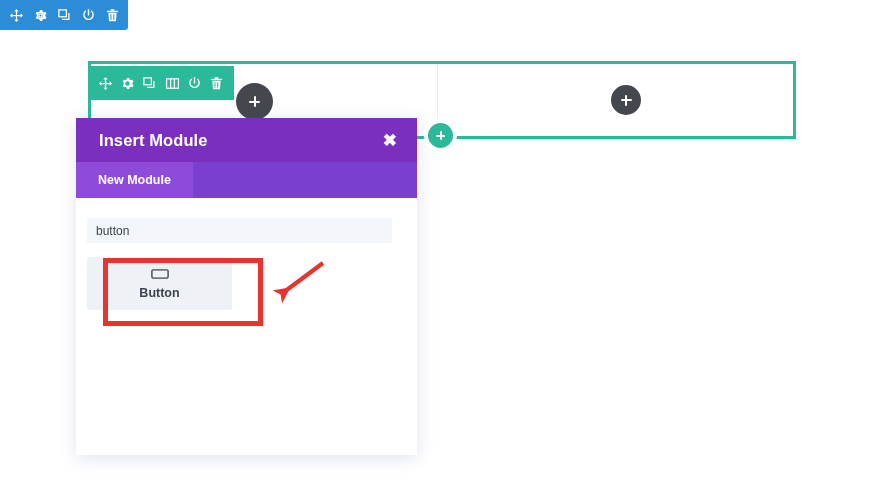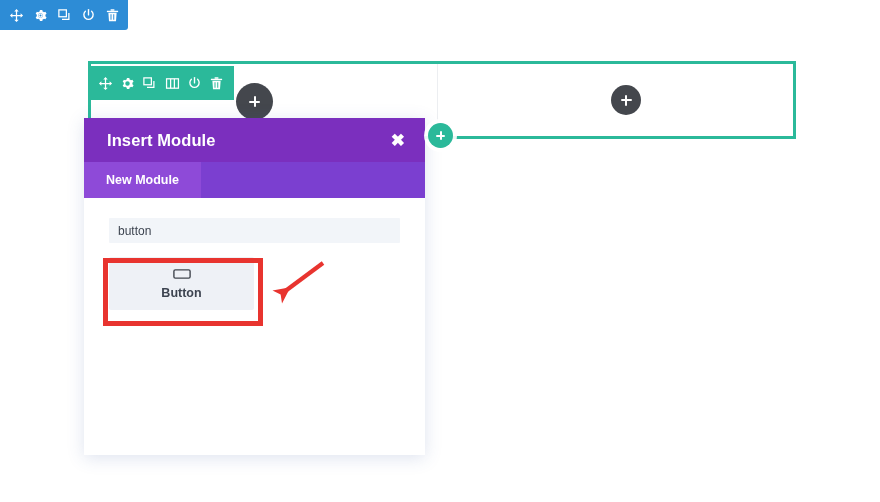--- a/index.html
+++ b/index.html
@@ -141,21 +141,21 @@
     border-radius: 1px;
   }
   .plus-sm::before { width: 11px; height: 2px; left: -5.5px; top: -1px; }
   .plus-sm::after  { width: 2px; height: 11px; left: -1px; top: -5.5px; }
   .plus-xs::before { width: 9px;  height: 2px; left: -4.5px; top: -1px; }
   .plus-xs::after  { width: 2px; height: 9px;  left: -1px; top: -4.5px; }
 
   
   .modal {
     position: absolute;
-    left: 84px;
+    left: 76px;
     top: 118px;
     width: 341px;
     height: 337px;
     background: #ffffff;
     box-shadow: 0 3px 16px rgba(60, 90, 160, 0.17);
     z-index: 20;
     display: flex;
     flex-direction: column;
     overflow: hidden;
   }
@@ -203,21 +203,21 @@
     white-space: nowrap;
   }
   .modal-tab.active {
     background: #8e4ad8;
     padding-left: 22px;
     padding-right: 22px;
   }
   .modal-body {
     flex: 1 1 auto;
     background: #ffffff;
-    padding: 20px 25px 0 25px;
+    padding: 20px 25px 0 11px;
     box-sizing: border-box;
     position: relative;
   }
   .search-field {
     width: 100%;
     height: 25px;
     background: #f2f5f9;
     border: none;
     outline: none;
     box-sizing: border-box;

